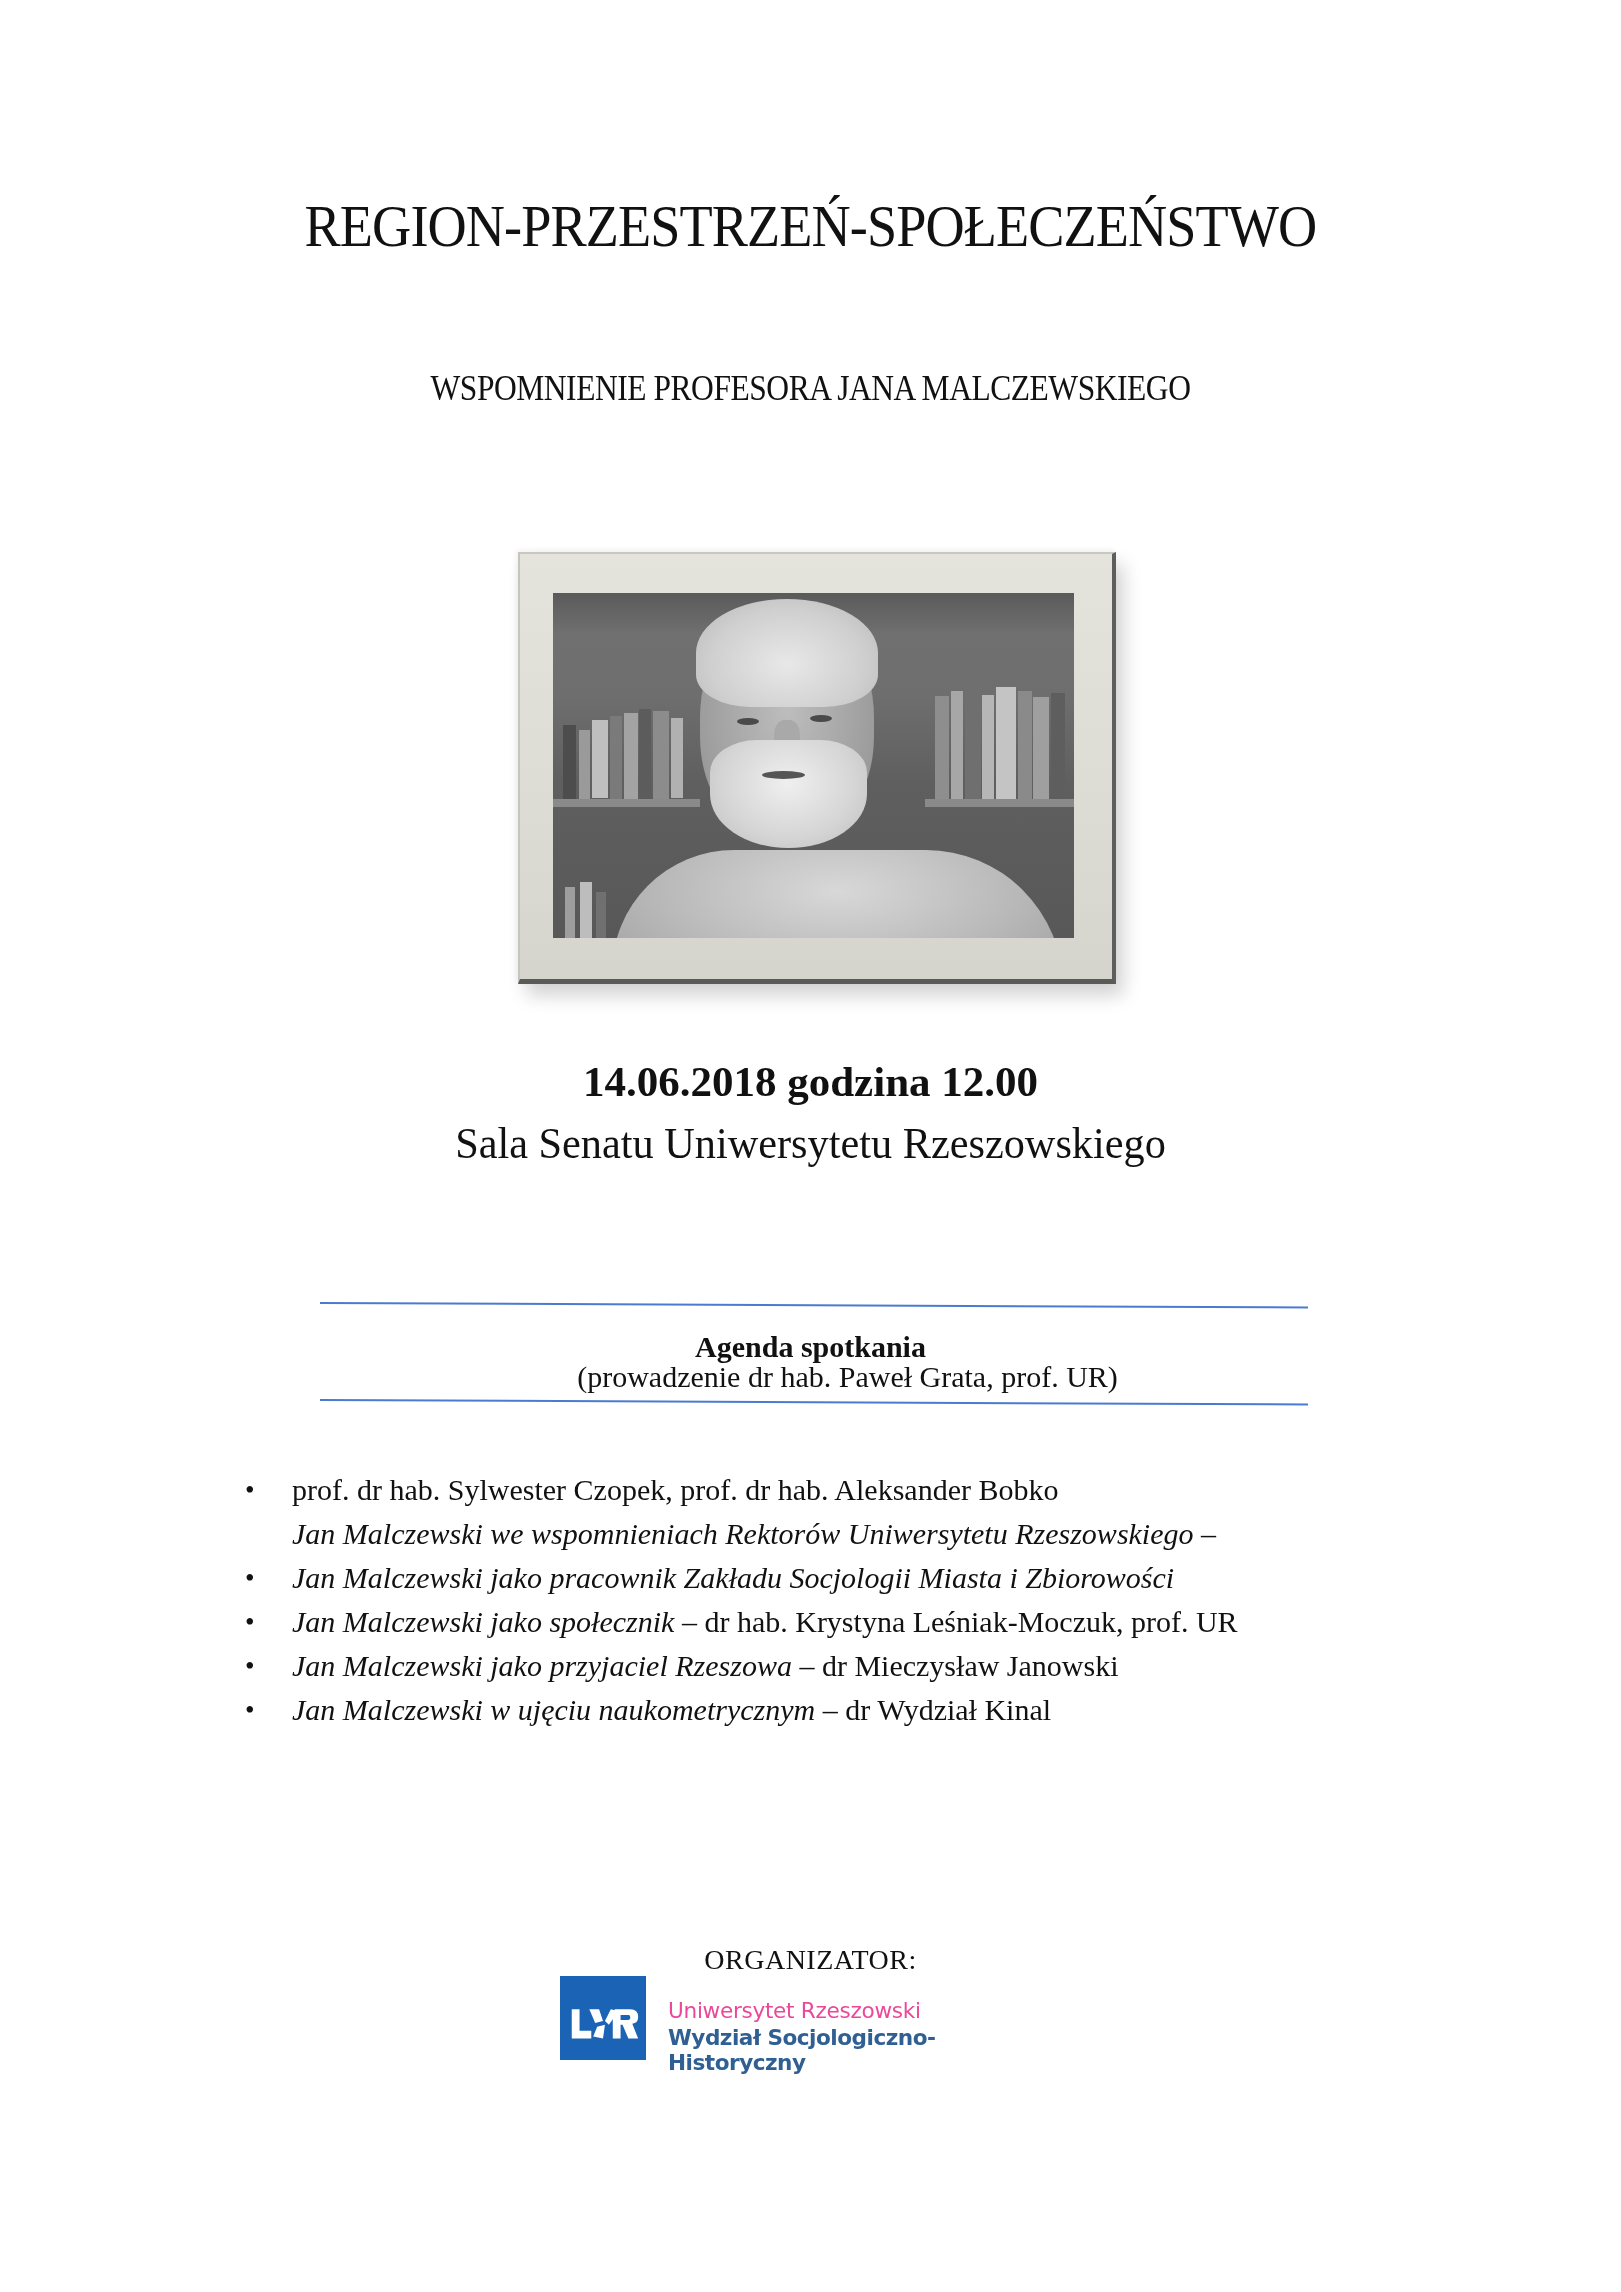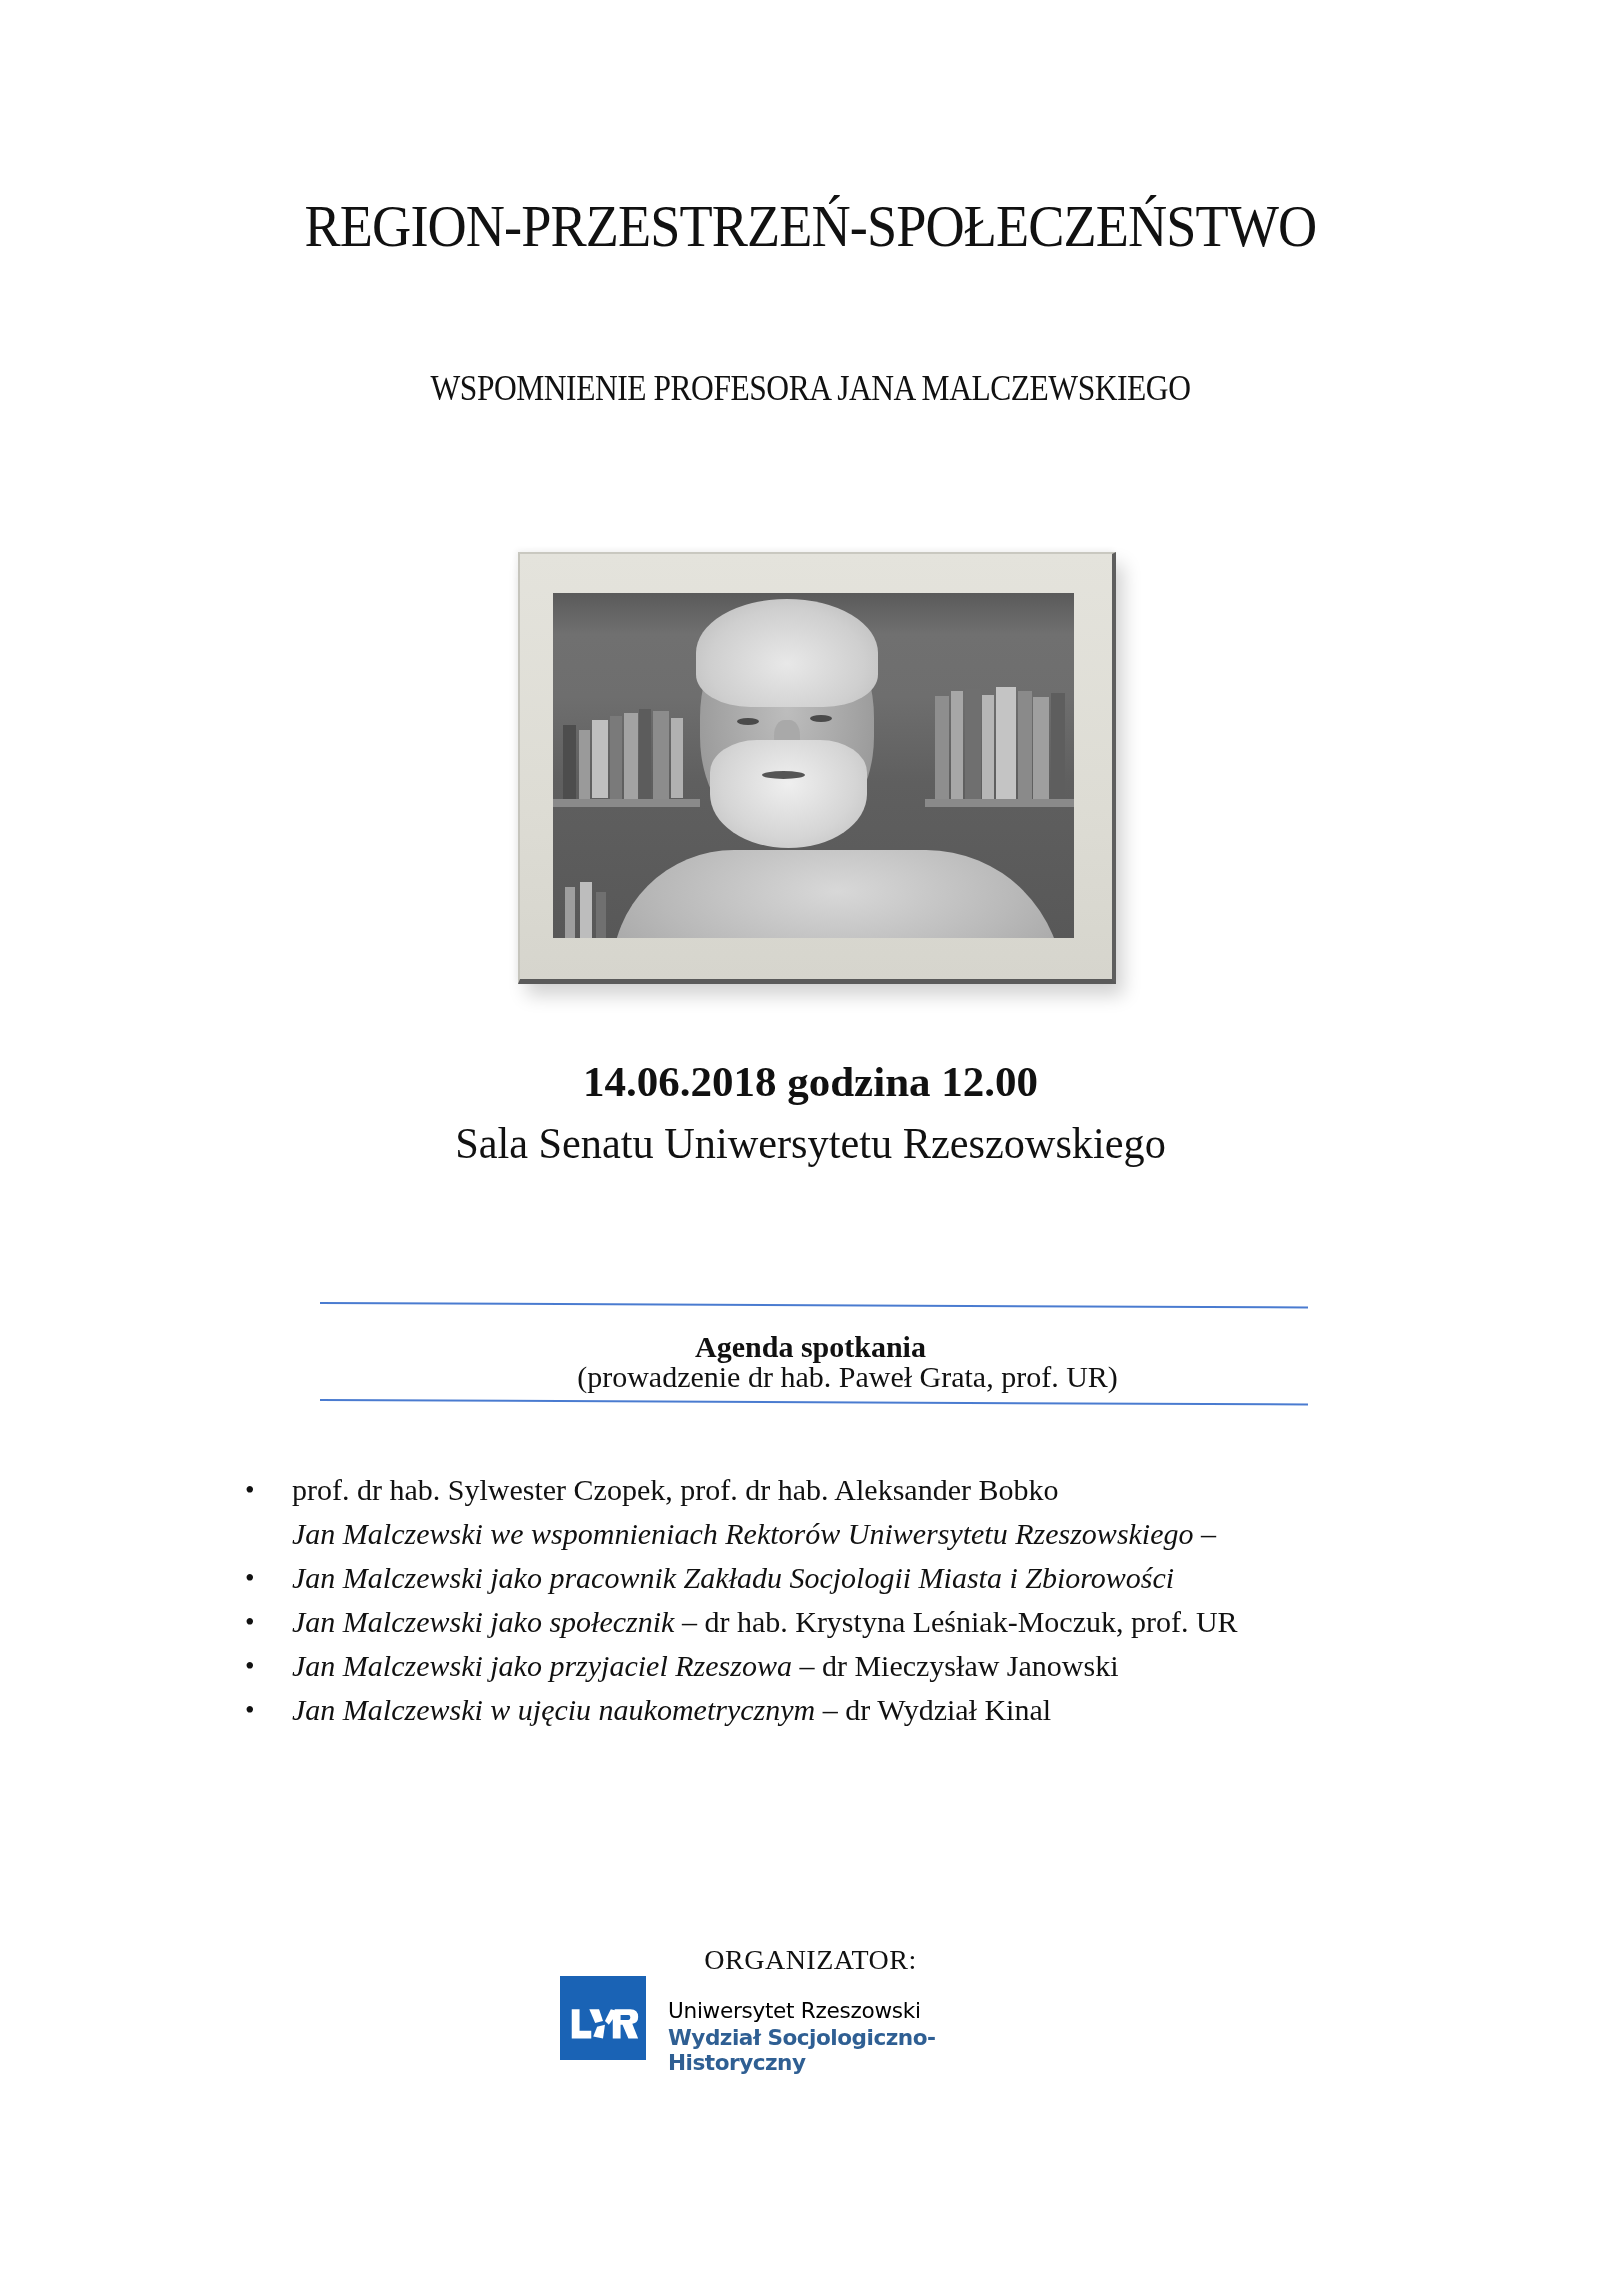--- a/index.html
+++ b/index.html
@@ -175,21 +175,21 @@
       position: absolute;
       left: 0; top: 0;
       width: 86px; height: 84px;
       background: #1a63b5;
     }
     #logo-text-1 {
       position: absolute;
       left: 108px; top: 21.6px;
       font-family: "DejaVu Sans", sans-serif;
       font-size: 21.6px;
-      color: #000000;
+      color: #ec4899;
       letter-spacing: -0.3px;
     }
     #logo-text-2 {
       position: absolute;
       left: 108px; top: 49px;
       font-family: "DejaVu Sans", sans-serif;
       font-weight: bold;
       font-size: 21.6px;
       color: #2f5f93;
       letter-spacing: -0.5px;

